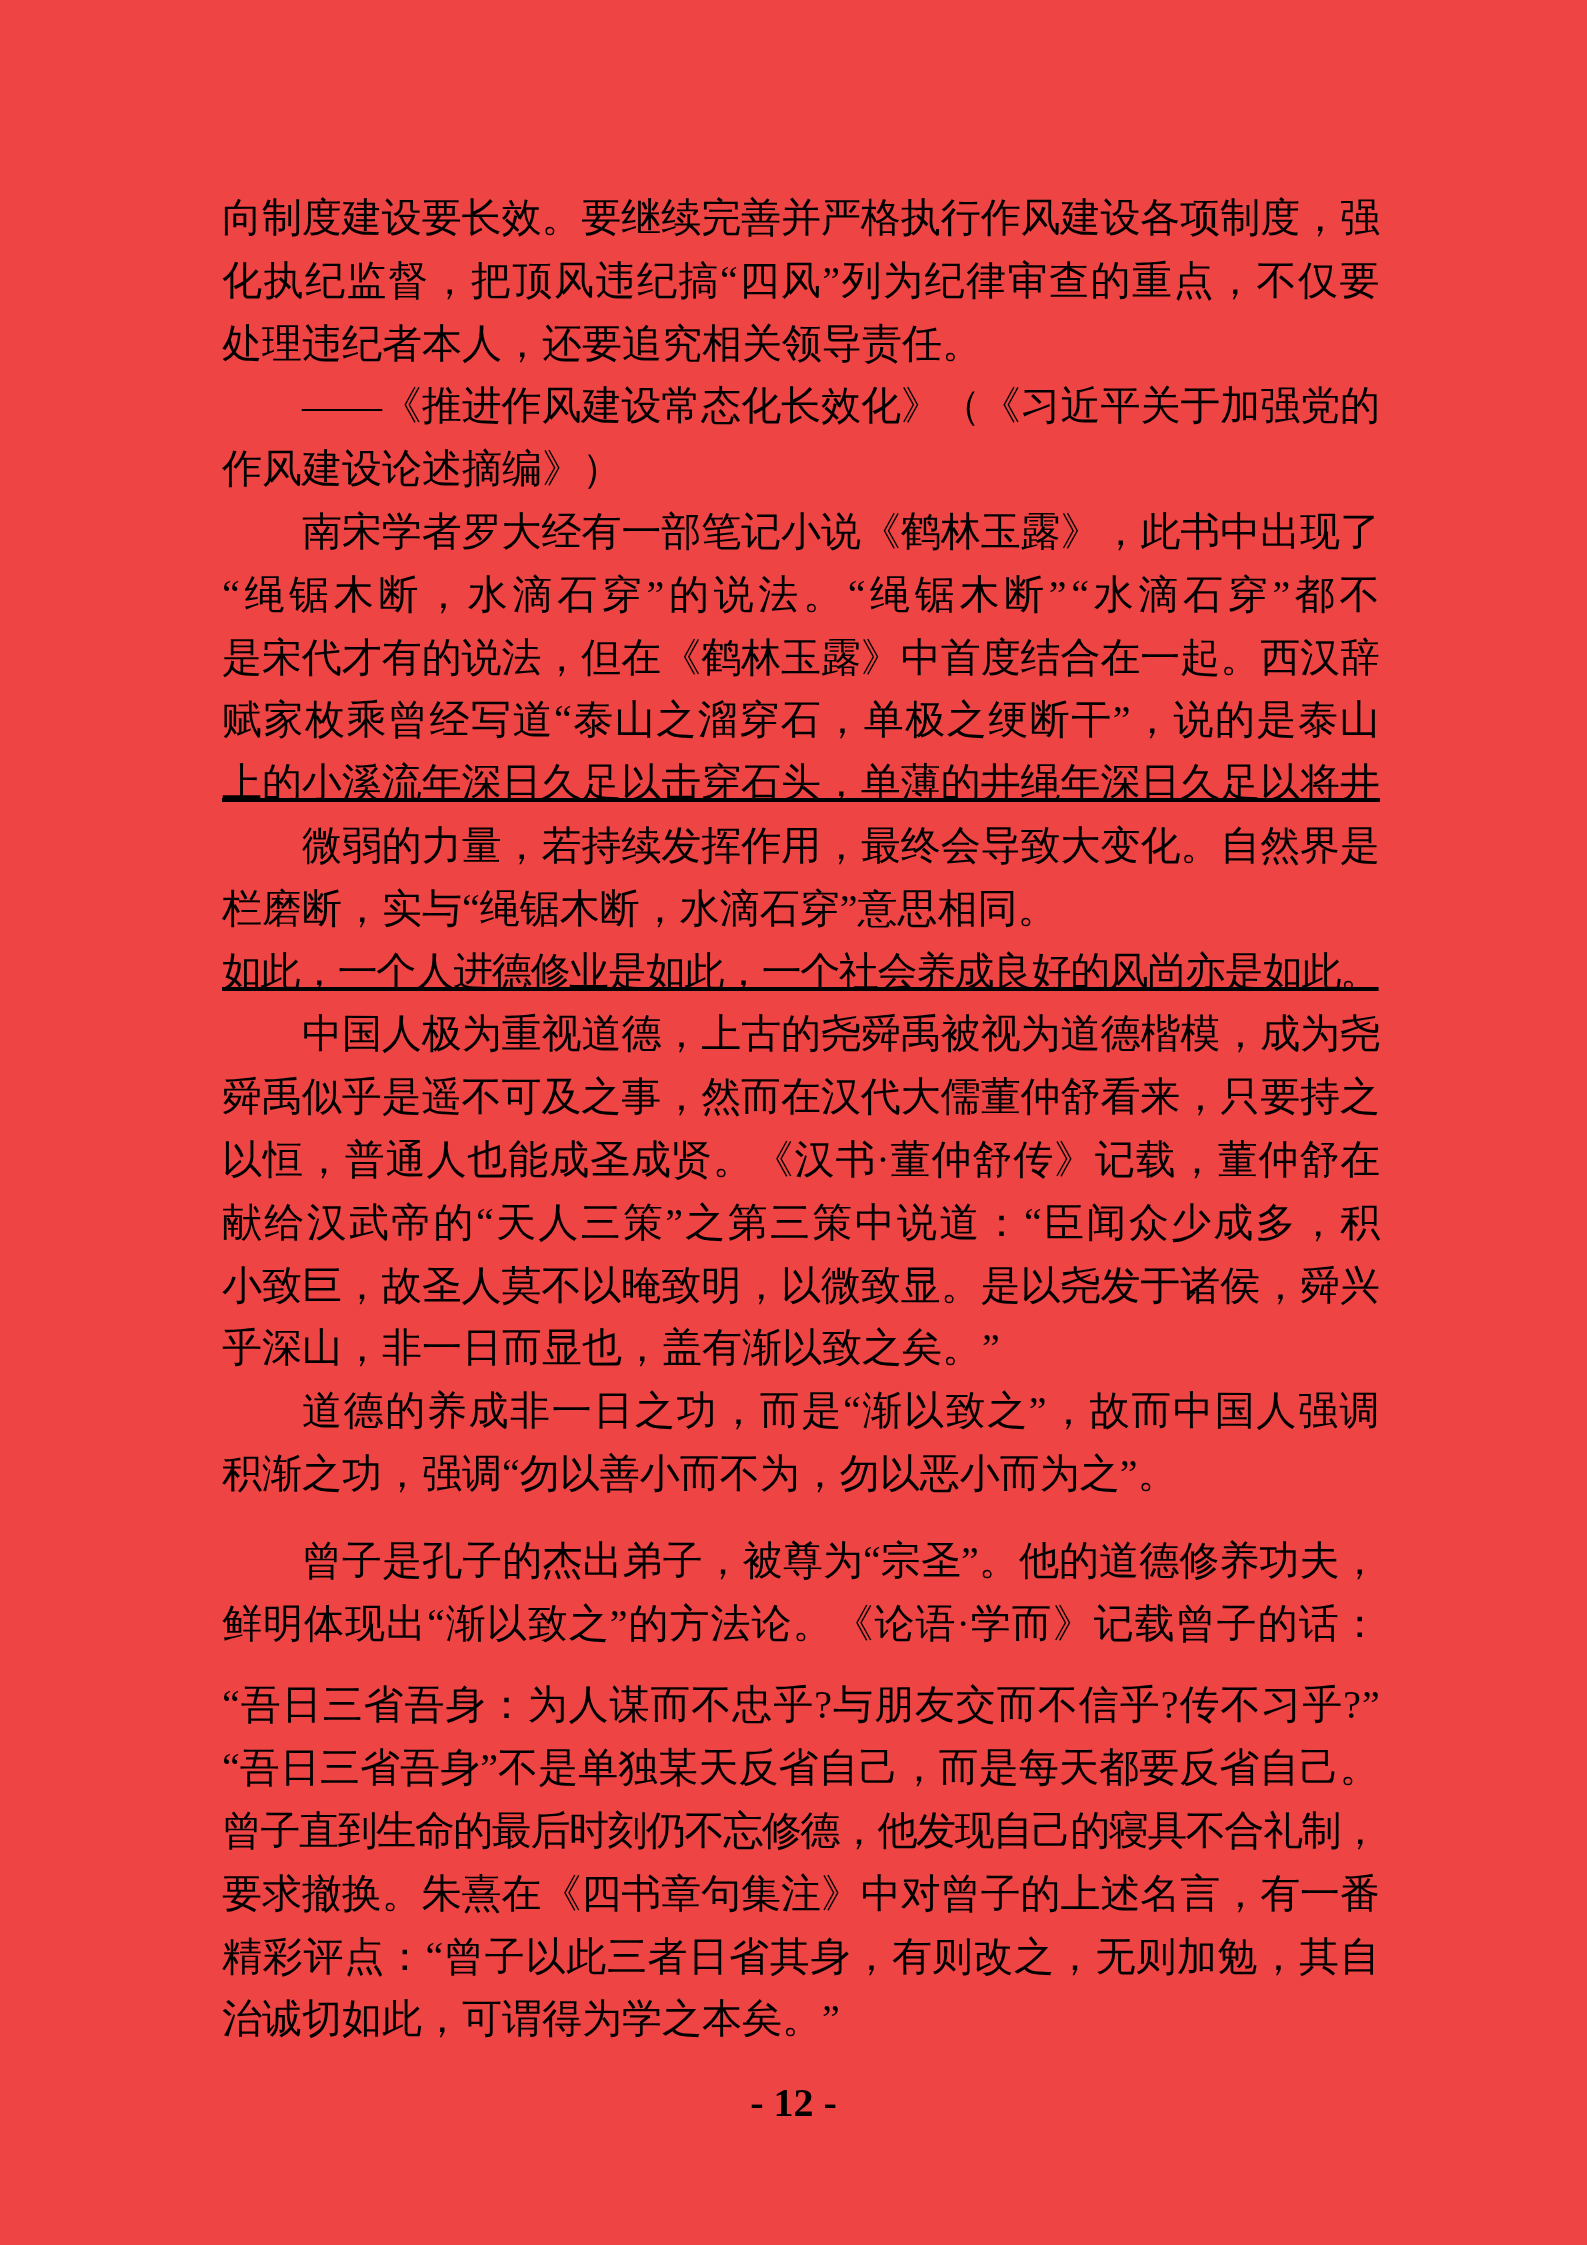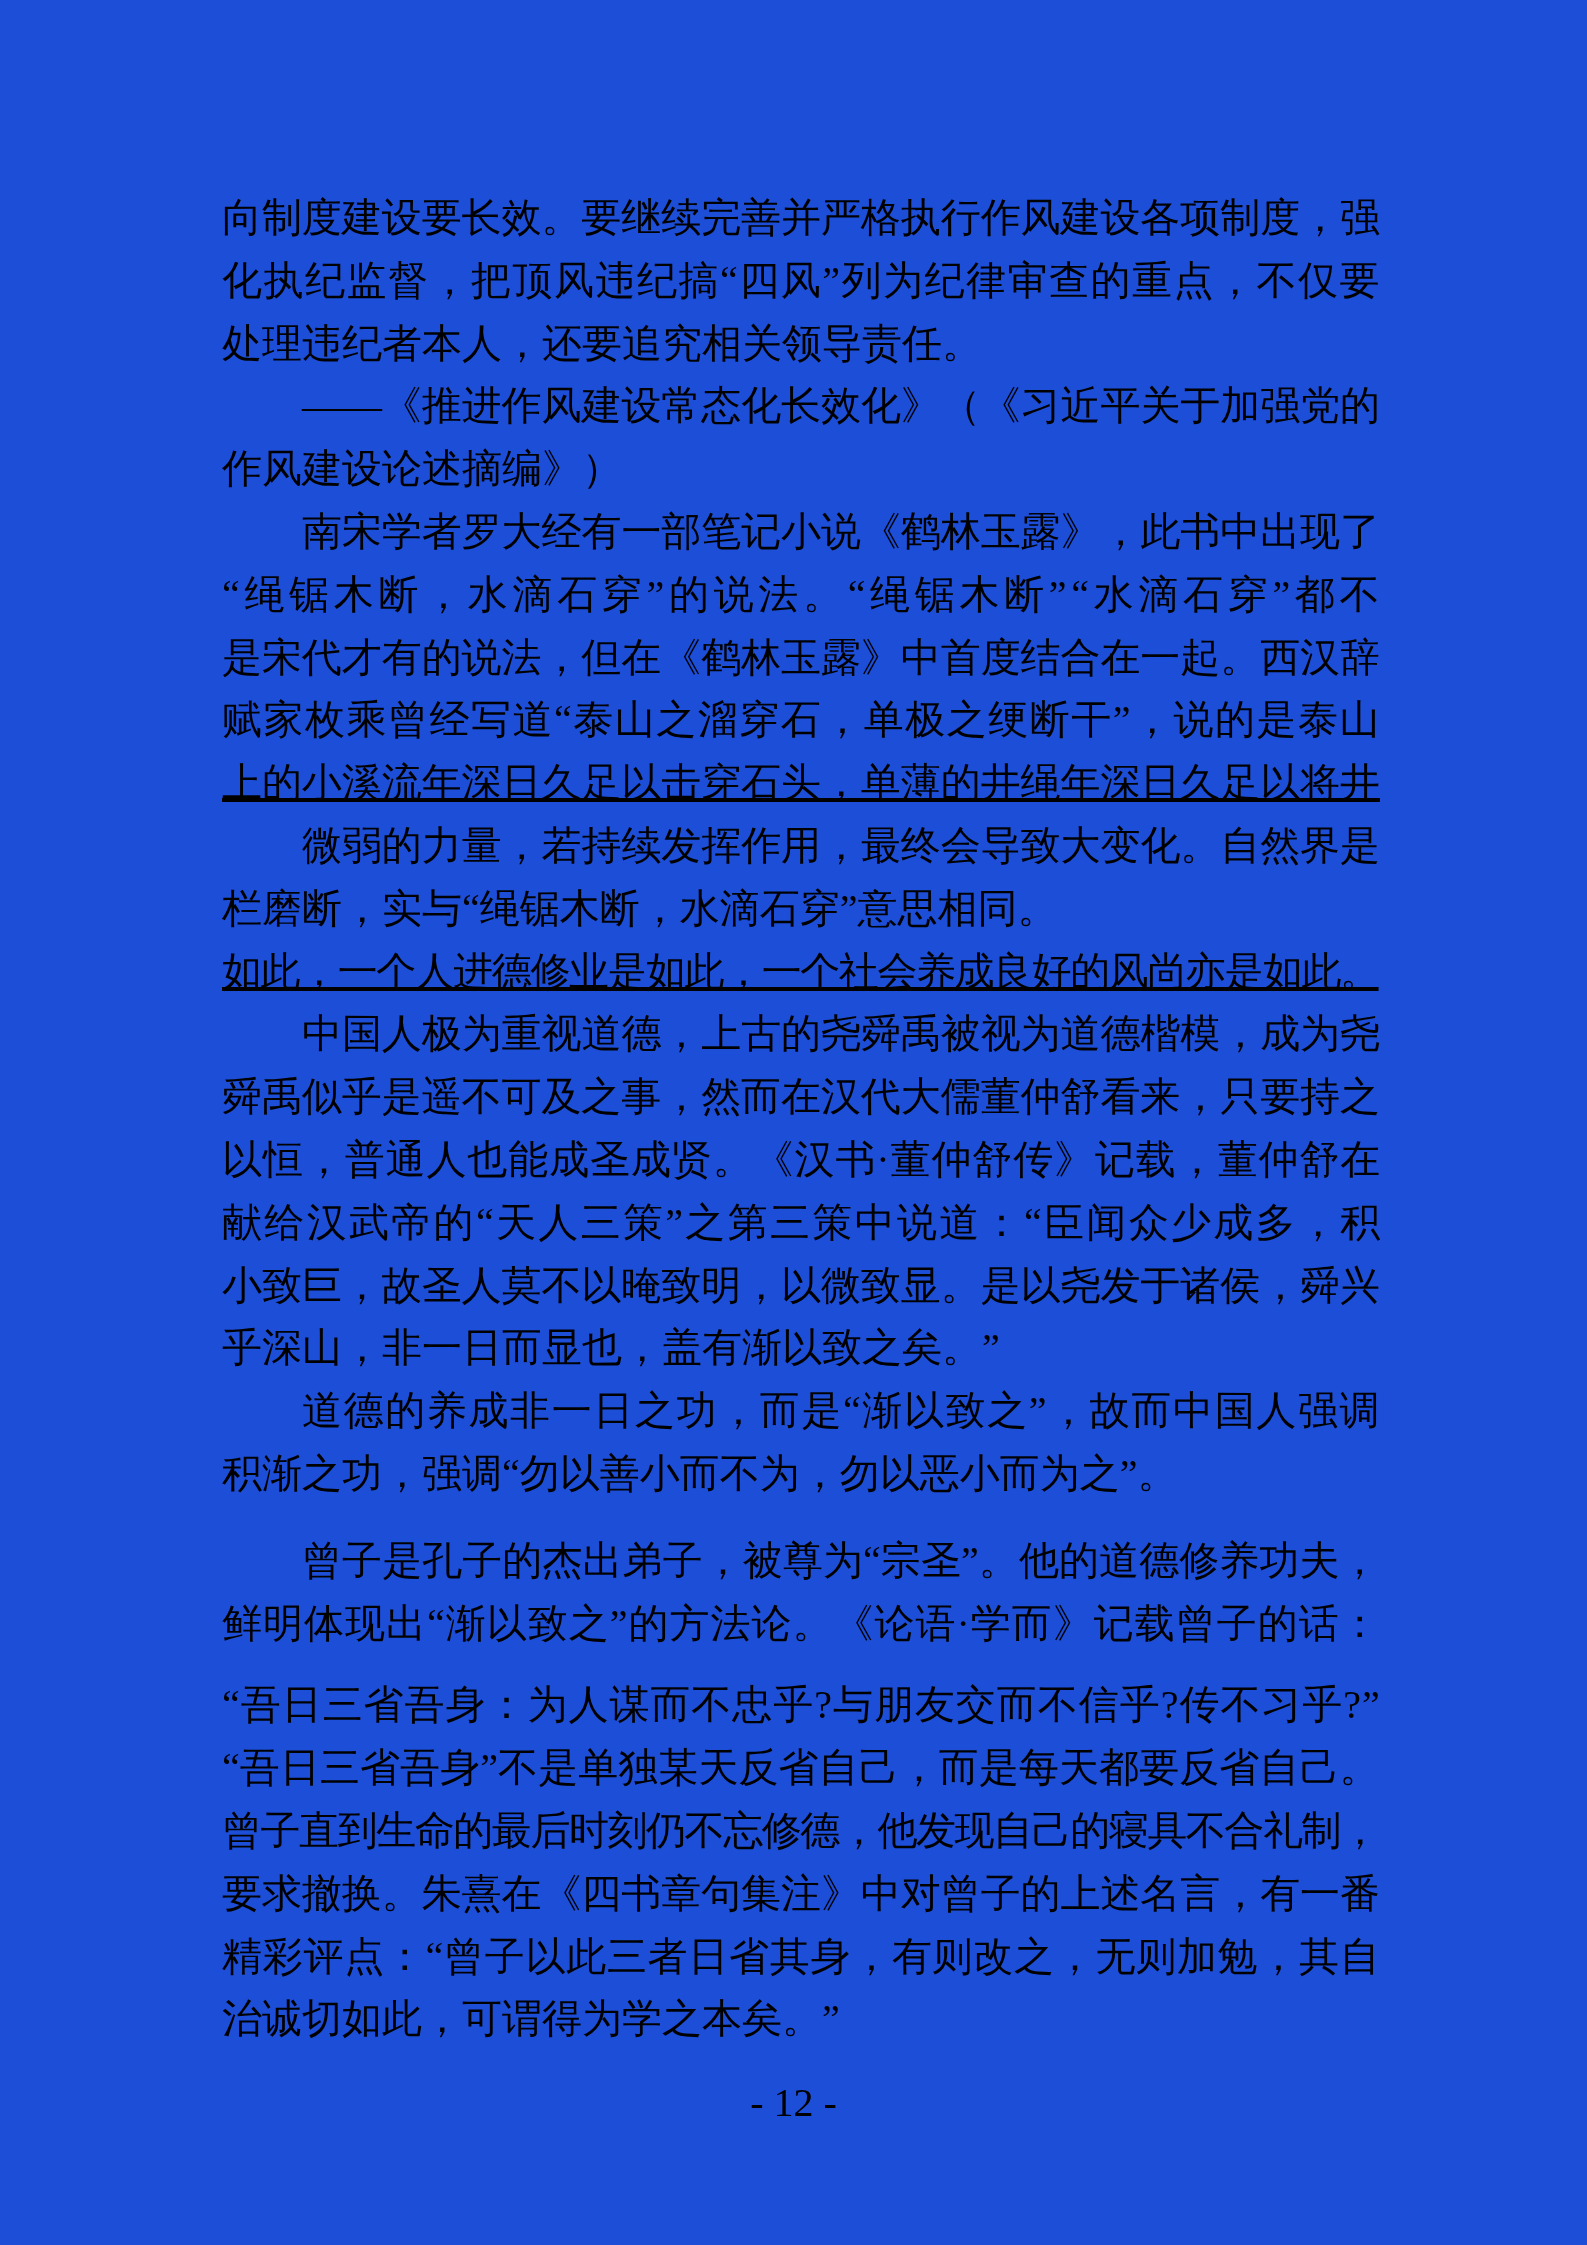--- a/index.html
+++ b/index.html
@@ -1,20 +1,20 @@
 <!DOCTYPE html>
 <html><head>
 <meta charset="utf-8">
 <style>
   html, body { margin: 0; padding: 0; background: #e8e8e8; }
   .page {
     position: relative;
     width: 1587px;
     height: 2245px;
-    background: #1d4ed8;
+    background: #ef4444;
     color: #000000;
     font-family: "Liberation Serif", "DejaVu Serif", serif;
     overflow: hidden;
   }
   .text-block {
     position: absolute;
     left: 222px;
     top: 187px;
     width: 1158px;
   }
@@ -27,20 +27,21 @@
   }
   .line.indent { text-indent: 80px; }
   .footer {
     position: absolute;
     left: 0;
     top: 2072px;
     width: 100%;
     text-align: center;
     font-size: 40px;
     line-height: 62px;
+    font-weight: bold;
   }
 </style>
 </head>
 <body>
 
 <div class="page">
   <div class="text-block">
       <div class="line" style="letter-spacing: -0.0714286px;">向制度建设要长效。要继续完善并严格执行作风建设各项制度，强</div>
       <div class="line" style="letter-spacing: 1.5px;">化执纪监督，把顶风违纪搞“四风”列为纪律审查的重点，不仅要</div>
       <div class="line end">处理违纪者本人，还要追究相关领导责任。</div>

